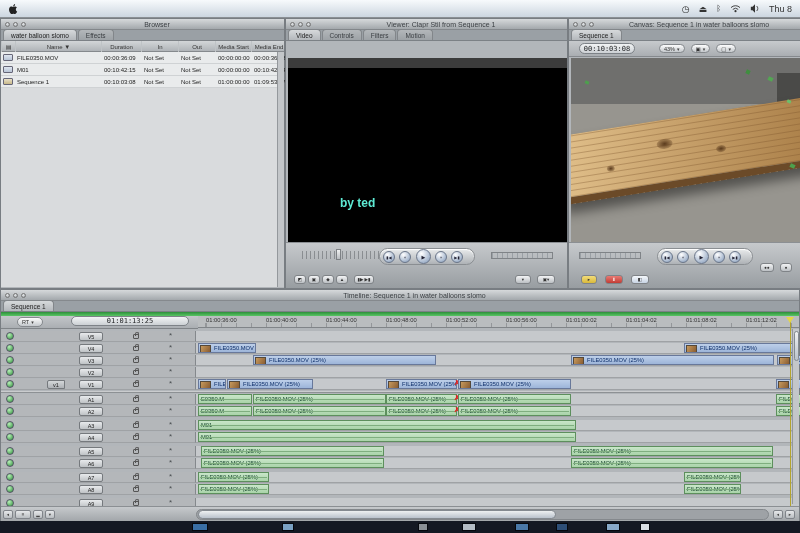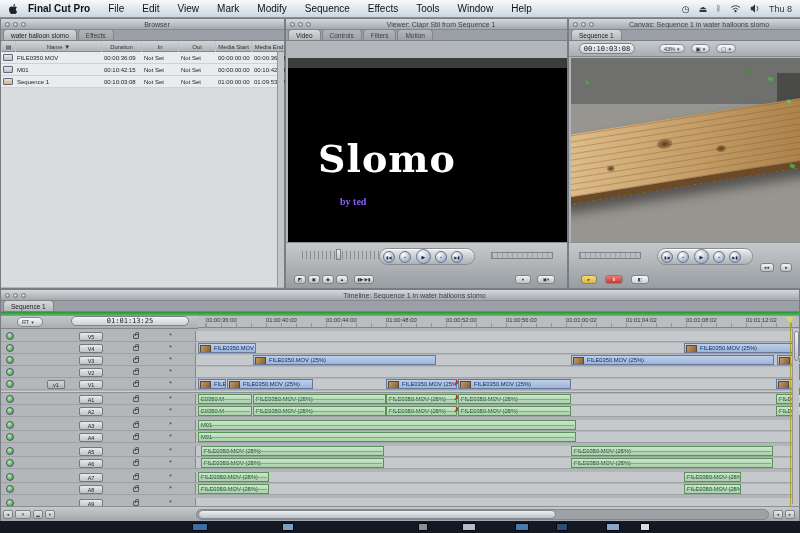--- a/index.html
+++ b/index.html
@@ -39,21 +39,21 @@
 .bhead{position:absolute;left:0;right:0;top:22px;height:11px;background:linear-gradient(#d3d6d8,#b0b4b8);border-bottom:1px solid #85898d}
 .bhead .hc{position:absolute;top:0;height:11px;display:flex;align-items:center;justify-content:center;font-size:6px;color:#333;border-left:1px solid #bfc3c6;overflow:hidden}
 .blist{position:absolute;left:0;right:7px;top:33px;bottom:1px;background:#d9dbdd}
 .brow{position:absolute;left:0;right:0;height:12px;background:#e9ebec;border-bottom:1px solid #cfd2d4;display:flex;align-items:center}
 .brow .cell{position:absolute;font-size:6px;color:#222;white-space:nowrap;overflow:hidden}
 .cicon{width:10px;height:7px;border:1px solid #667;background:linear-gradient(#dfe6f0,#b8c4d6);border-radius:1px}
 .vscroll{position:absolute;right:0;top:33px;bottom:1px;width:7px;background:#c3c6c9;border-left:1px solid #94989c}
 
 .vframe{position:absolute;background:#000;overflow:hidden}
 .slate-title{position:absolute;font-family:"DejaVu Serif",serif;font-weight:bold;color:#fff;font-size:38px;letter-spacing:1px}
-.slate-sub{position:absolute;font-family:Liberation Serif, serif;font-weight:bold;color:#8b5cf6;font-size:10px}
+.slate-sub{position:absolute;font-family:Liberation Sans, sans-serif;font-weight:bold;color:#5eead4;font-size:12px}
 
 .scene{position:absolute;background:#97958f;overflow:hidden}
 .scene .wall{position:absolute;left:0;top:0;right:0;height:24%;background:#6f6f6d}
 .scene .rightobj{position:absolute;right:0;top:8%;width:10%;height:20%;background:#4a4a48}
 .scene .plank{position:absolute;left:-6%;top:30%;width:116%;height:36%;transform:rotate(-9deg);background:linear-gradient(#dab57c,#a87c45);background-image:repeating-linear-gradient(0deg,rgba(120,80,40,.35) 0 1px,transparent 1px 6px),linear-gradient(100deg,#e2c18c,#a87c45);border-bottom:7px solid #6b4a28;box-shadow:0 9px 12px rgba(0,0,0,.45)}
 .knot{position:absolute;border-radius:50%;background:radial-gradient(#5a3a1c,rgba(90,58,28,0))}
 .shard{position:absolute;background:#53a653;transform:rotate(25deg)}
 
 .tl-rt{position:absolute;width:30px;height:10px}
 .ruler{position:absolute;left:197px;right:0;height:12px;background:#babdbf;border-bottom:1px solid #808488;background-image:repeating-linear-gradient(90deg,#94979a 0 1px,transparent 1px 15px);background-position:8px 7px;background-size:100% 5px;background-repeat:repeat-x}
@@ -82,33 +82,20 @@
 .strip{position:absolute;left:0;bottom:0;width:800px;height:12px;background:#141823}
 .strip .th{position:absolute;top:2px;height:8px;border:1px solid #06080e}
 </style>
 </head>
 <body>
 
 <div class="menubar">
   <svg class="appleicon" viewBox="0 0 16 16">
       <path fill="#222" d="M11.4 8.6c0-1.8 1.5-2.7 1.6-2.7-.9-1.3-2.2-1.4-2.7-1.5-1.1-.1-2.2.7-2.8.7-.6 0-1.5-.7-2.4-.6-1.2 0-2.4.7-3 1.8-1.3 2.2-.3 5.5.9 7.3.6.9 1.3 1.9 2.3 1.8.9 0 1.3-.6 2.4-.6s1.4.6 2.4.6 1.6-.9 2.2-1.8c.7-1 1-2 1-2.1-.1 0-1.9-.8-1.9-2.9zM9.6 3.2c.5-.6.8-1.5.7-2.3-.7 0-1.6.5-2.1 1.1-.5.5-.9 1.4-.8 2.2.9.1 1.7-.4 2.2-1z"></path>
     </svg>
-  <div id="menu-items" style="display:flex">
-      <div class="mi app">Final Cut Pro</div>
-      <div class="mi">File</div>
-      <div class="mi">Edit</div>
-      <div class="mi">View</div>
-      <div class="mi">Mark</div>
-      <div class="mi">Modify</div>
-      <div class="mi">Sequence</div>
-      <div class="mi">Effects</div>
-      <div class="mi">Tools</div>
-      <div class="mi">Window</div>
-      <div class="mi">Help</div>
-    </div>
   <div class="menu-status">
     <span>◷</span>
     <span>⏏</span>
     <span style="font-size:8px">ᛒ</span>
     <svg width="11" height="9" viewBox="0 0 12 10">
         <path fill="none" stroke="#333" d="M1 4a7 7 0 0 1 10 0M3 6a4.5 4.5 0 0 1 6 0"></path>
         <circle cx="6" cy="8" r="1.2" fill="#333"></circle>
       </svg>
     <svg width="10" height="9" viewBox="0 0 12 10">
         <path fill="#333" d="M1 3h2l3-3v10L3 7H1z"></path>
@@ -183,21 +170,20 @@
   </div>
   <div class="tabrow" id="viewer-tabs">
       <div class="tab">Video</div>
       <div class="tab inactive">Controls</div>
       <div class="tab inactive">Filters</div>
       <div class="tab inactive">Motion</div>
     </div>
   <div class="vframe" style="left:2px;top:39px;width:279px;height:193px">
     <div class="abs" style="left:0;top:0;right:0;height:10px;background:#3c3c3c"></div>
     <div class="abs" style="left:0;bottom:0;right:0;height:8px;background:#3c3c3c"></div>
-    <div class="slate-title" style="left:30px;top:78px">Slomo</div>
     <div class="slate-sub" style="left:52px;top:138px">by ted</div>
   </div>
   <div class="scrub" style="left:6px;top:234px;width:271px">
     <div class="abs" style="left:48%;top:0;width:2px;height:7px;background:#2b4f9e"></div>
     <div class="abs" style="left:56%;top:0;width:2px;height:7px;background:#2b4f9e"></div>
   </div>
   <div class="shelf" style="height:46px">
     <div class="jog" style="left:16px;top:8px;width:80px">
         <div class="handle" style="left:34px"></div>
       </div>

